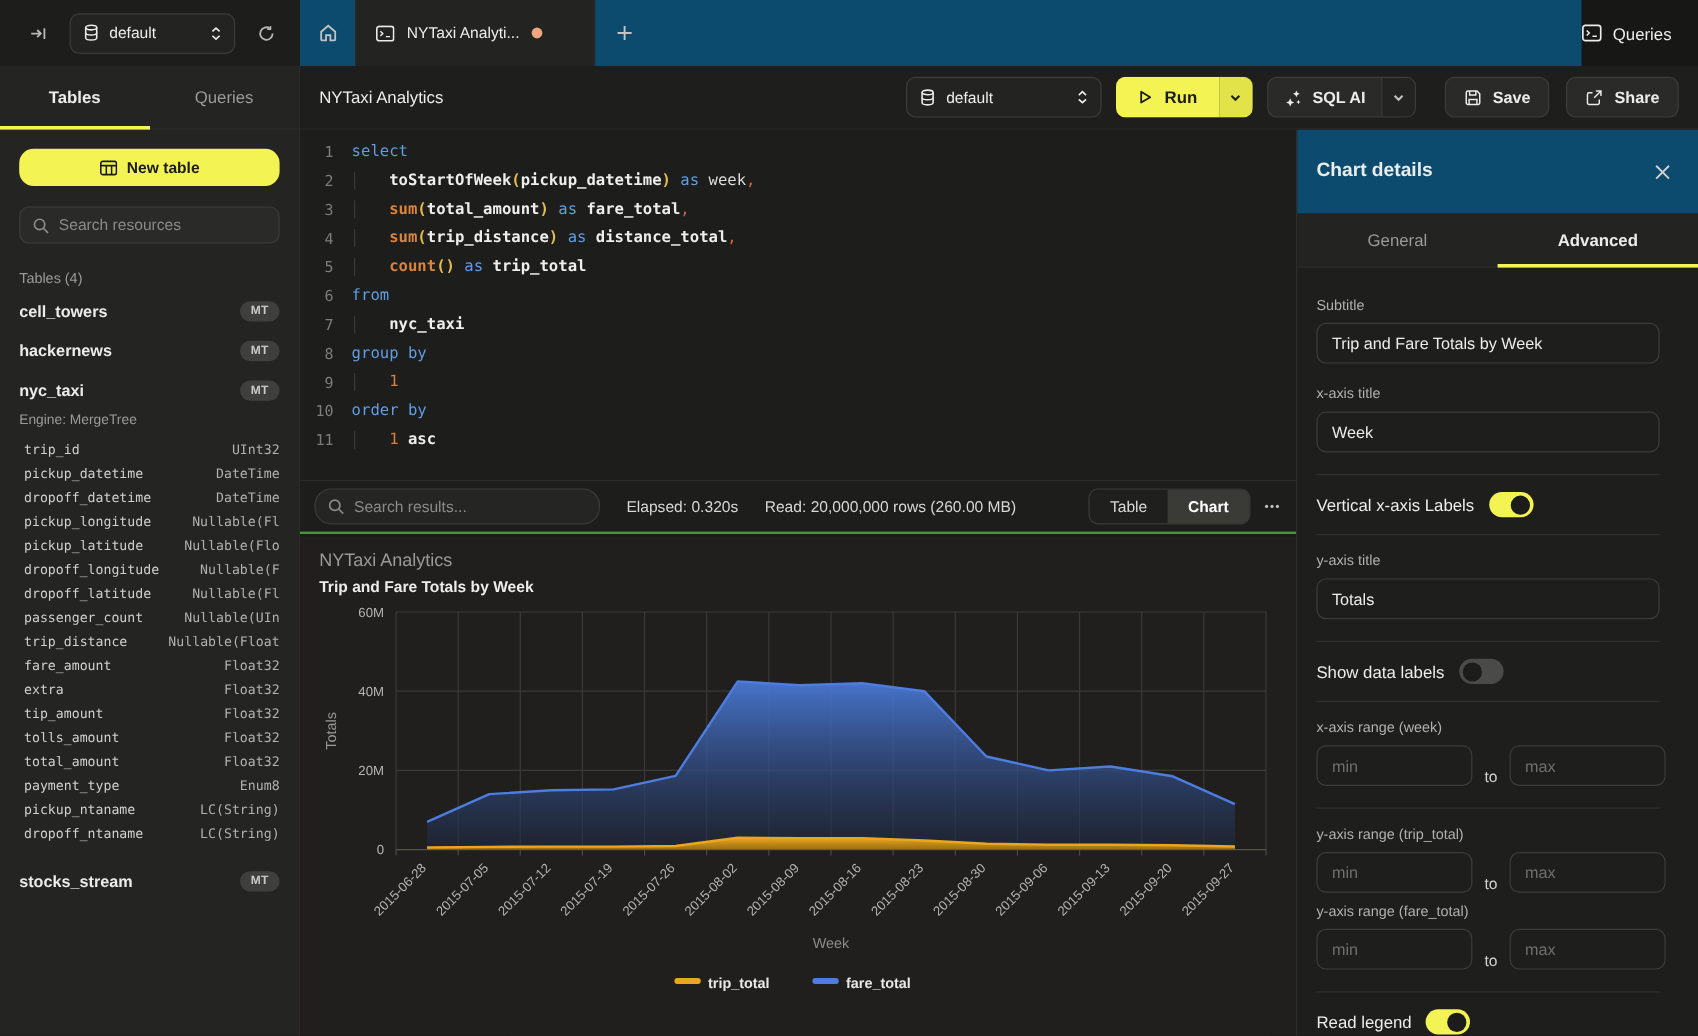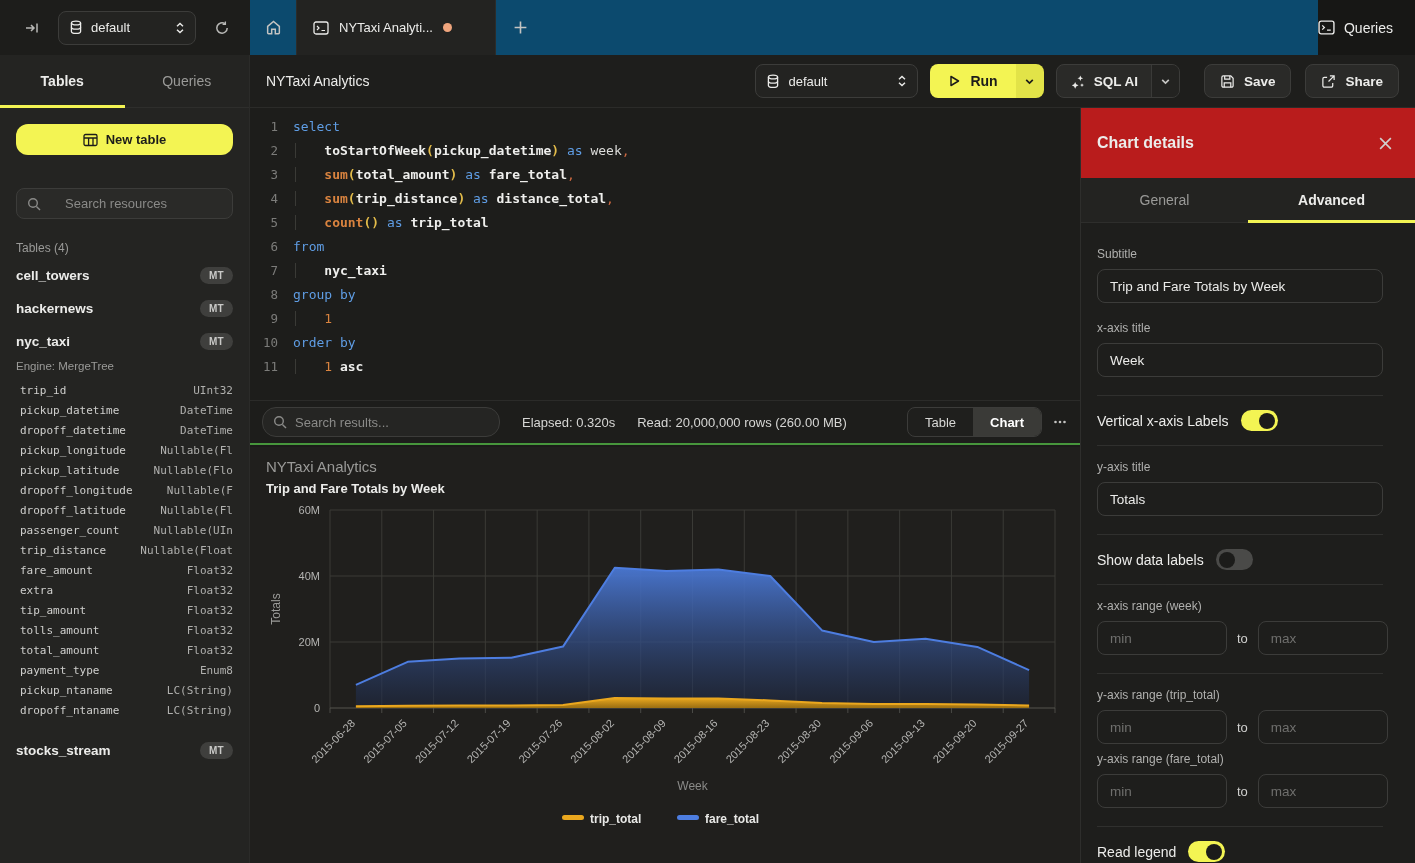--- a/index.html
+++ b/index.html
@@ -29,21 +29,21 @@
   .queries-btn{display:flex;align-items:center;gap:9px;color:var(--text);font-size:14px;cursor:pointer;}
 
   
   .sidebar{position:absolute;left:0;top:55px;width:250px;height:808px;background:var(--sidebar);border-right:1px solid #2b2b29;}
   .side-tabs{display:flex;height:53px;border-bottom:1px solid #2e2e2c;}
   .side-tab{flex:1;display:flex;align-items:center;justify-content:center;font-size:14px;color:var(--muted);position:relative;cursor:pointer;}
   .side-tab.active{color:var(--text);font-weight:bold;}
   .side-tab.active::after{content:"";position:absolute;left:0;right:0;bottom:-1px;height:3px;background:var(--accent);}
   .side-body{padding:16px;}
   .new-table-btn{width:100%;height:31px;border:none;border-radius:12px;background:var(--accent);color:#1c1c1a;font-size:13px;font-weight:bold;display:flex;align-items:center;justify-content:center;gap:8px;cursor:pointer;font-family:inherit;}
-  .search-wrap{margin-top:33px;display:flex;align-items:center;gap:24px;height:31px;border:1px solid var(--border2);border-radius:8px;background:#2a2a28;padding:0 10px;color:#8a8a88;}
+  .search-wrap{margin-top:17px;display:flex;align-items:center;gap:8px;height:31px;border:1px solid var(--border2);border-radius:8px;background:#2a2a28;padding:0 10px;color:#8a8a88;}
   .search-wrap input{flex:1;background:transparent;border:none;outline:none;color:var(--text);font-size:13px;font-family:inherit;}
   .search-wrap input::placeholder{color:#8a8a88;}
   .section-title{margin-top:22px;font-size:12px;color:var(--muted);}
   .table-row{display:flex;align-items:center;justify-content:space-between;height:33px;cursor:pointer;}
   .tname{font-size:13.5px;font-weight:bold;color:var(--text);}
   .badge{background:#3f3f3d;color:#c9c9c7;font-size:10px;font-weight:bold;border-radius:9px;padding:3px 9px;letter-spacing:.3px;}
   .engine-line{font-size:11.5px;color:var(--muted);margin:2px 0 8px;}
   .col-row{display:flex;justify-content:space-between;height:20px;align-items:center;font-family:"DejaVu Sans Mono",monospace;font-size:11px;padding-left:4px;}
   .cname{color:#cfcfcd;}
   .ctype{color:#b0b0ae;}
@@ -89,33 +89,33 @@
   .seg-control{display:flex;height:30px;border:1px solid var(--border2);border-radius:8px;overflow:hidden;background:#1f1f1d;}
   .seg{display:flex;align-items:center;justify-content:center;padding:0 17px;font-size:13px;color:#d8d8d6;cursor:pointer;}
   .seg.active{background:#3a3a37;color:#fff;font-weight:bold;}
   .dots-btn{margin-left:10px;color:#c4c4c2;cursor:pointer;display:flex;align-items:center;}
 
   
   .chart-area{position:absolute;left:250px;top:447px;width:830px;height:416px;background:var(--chartbg);}
 
   
   .rpanel{position:absolute;left:1080px;top:108px;width:335px;height:755px;background:var(--panel);border-left:1px solid #2e2e2c;overflow:hidden;}
-  .rp-header{height:70px;display:flex;align-items:center;justify-content:space-between;padding:0 22px 0 16px;background:#b91c1c;}
+  .rp-header{height:70px;display:flex;align-items:center;justify-content:space-between;padding:0 22px 0 16px;background:#0c4a6e;}
   .rp-title{font-size:16px;font-weight:bold;}
   .rp-close{color:#d0d0ce;cursor:pointer;display:flex;}
   .rp-tabs{display:flex;height:45px;border-bottom:1px solid #2e2e2c;background:#232321;}
   .rp-tab{flex:1;display:flex;align-items:center;justify-content:center;font-size:14px;color:var(--muted);position:relative;cursor:pointer;}
   .rp-tab.active{color:var(--text);font-weight:bold;}
   .rp-tab.active::after{content:"";position:absolute;left:0;right:0;bottom:-1px;height:3px;background:var(--accent);}
   .rp-body{padding:24px 32px 0 16px;}
   .fgroup{margin-bottom:18px;}
   .flabel{display:block;font-size:12px;color:#b0b0ae;margin-bottom:8px;}
   .finput{width:100%;height:34px;border:1px solid var(--border2);border-radius:8px;background:transparent;color:var(--text);font-size:13.5px;padding:0 12px;outline:none;font-family:inherit;}
   .finput::placeholder{color:#6f6f6d;}
-  .range-row{display:flex;align-items:center;gap:10px;}
+  .range-row{display:flex;align-items:flex-end;gap:10px;}
   .range-row .finput{width:130px;flex:none;}
   .to-label{font-size:13px;color:#d0d0ce;}
   .divider{height:1px;background:#30302e;margin:14px 0;}
   .toggle-row{display:flex;align-items:center;gap:12px;margin:4px 0;}
   .toggle-label{font-size:14px;color:var(--text);}
   .toggle{width:37px;height:21px;border-radius:11px;background:#4a4a48;position:relative;cursor:pointer;flex:none;}
   .toggle .knob{position:absolute;top:2.5px;left:3px;width:16px;height:16px;border-radius:50%;background:#1c1c1a;}
   .toggle.on{background:var(--accent);}
   .toggle.on .knob{left:18px;}
 </style>

